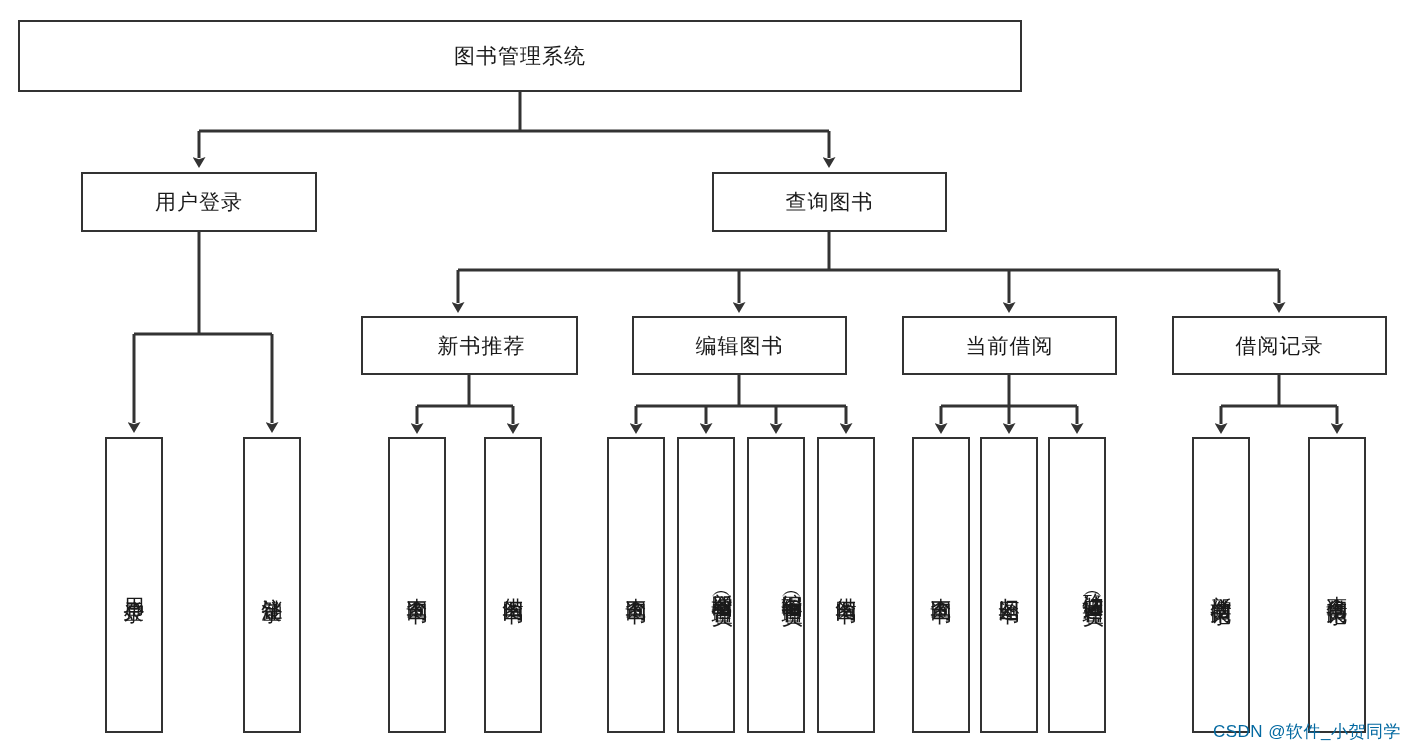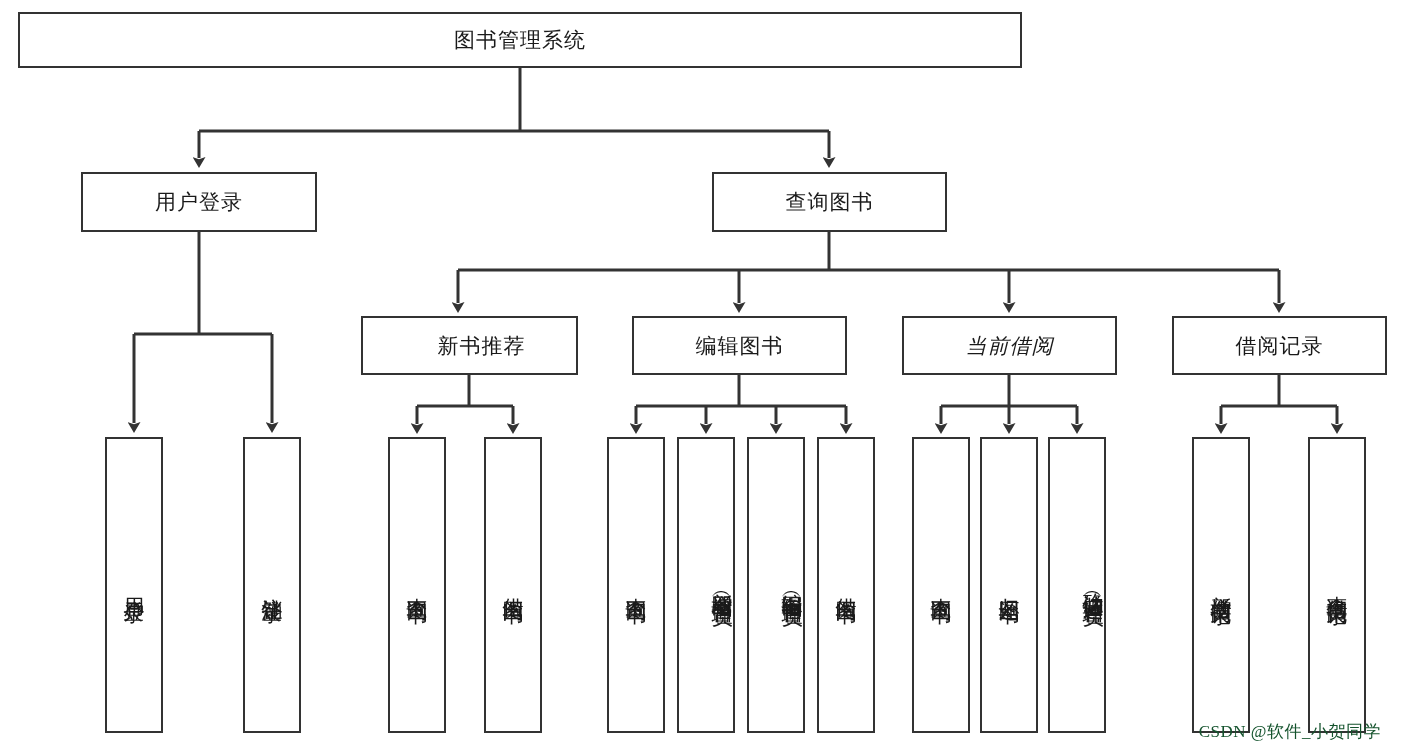--- a/index.html
+++ b/index.html
@@ -55,27 +55,26 @@
     white-space: nowrap;
   }
   .node.vert.topalign {
     align-items: flex-start;
   }
   .node.vert.midalign {
     align-items: center;
   }
   .watermark {
     position: absolute;
-    right: 24px;
+    right: 4px;
     bottom: 4px;
     font-size: 17px;
-    color: #14532d;
+    color: #0369a1;
     letter-spacing: 0.5px;
     white-space: nowrap;
-    font-family: Liberation Serif, serif;
   }
 </style>
 </head>
 <body>
 
 <div id="canvas">
 
   <svg class="connectors" viewBox="0 0 1405 747">
     <defs>
       <marker id="arrow" markerWidth="11" markerHeight="13" refX="1" refY="6.5" orient="auto" markerUnits="userSpaceOnUse">
@@ -120,38 +119,38 @@
       <path d="M1009,406 L1009,424" marker-end="url(#arrow)"></path>
       <path d="M1077,406 L1077,424" marker-end="url(#arrow)"></path>
 
       <path d="M1279,375 L1279,406"></path>
       <path d="M1221,406 L1337,406"></path>
       <path d="M1221,406 L1221,424" marker-end="url(#arrow)"></path>
       <path d="M1337,406 L1337,424" marker-end="url(#arrow)"></path>
     </g>
   </svg>
 
-  <div class="node horiz" style="left:18px; top:12px; width:1004px; height:56px;">
+  <div class="node horiz" style="left:18px; top:20px; width:1004px; height:72px;">
     <span class="label">图书管理系统</span>
   </div>
 
   <div class="node horiz" style="left:81px; top:172px; width:236px; height:60px;">
     <span class="label">用户登录</span>
   </div>
   <div class="node horiz" style="left:712px; top:172px; width:235px; height:60px;">
     <span class="label">查询图书</span>
   </div>
 
   <div class="node horiz" style="left:361px; top:316px; width:217px; height:59px;padding-left:24px;">
     <span class="label">新书推荐</span>
   </div>
   <div class="node horiz" style="left:632px; top:316px; width:215px; height:59px;">
     <span class="label">编辑图书</span>
   </div>
-  <div class="node horiz" style="left:902px; top:316px; width:215px; height:59px;font-style:italic;">
+  <div class="node horiz" style="left:902px; top:316px; width:215px; height:59px;">
     <span class="label">当前借阅</span>
   </div>
   <div class="node horiz" style="left:1172px; top:316px; width:215px; height:59px;">
     <span class="label">借阅记录</span>
   </div>
 
   <div class="node vert midalign" style="left:105px; top:437px; width:58px; height:296px;">
     <span class="label">用户登录</span>
   </div>
   <div class="node vert midalign" style="left:243px; top:437px; width:58px; height:296px;">

